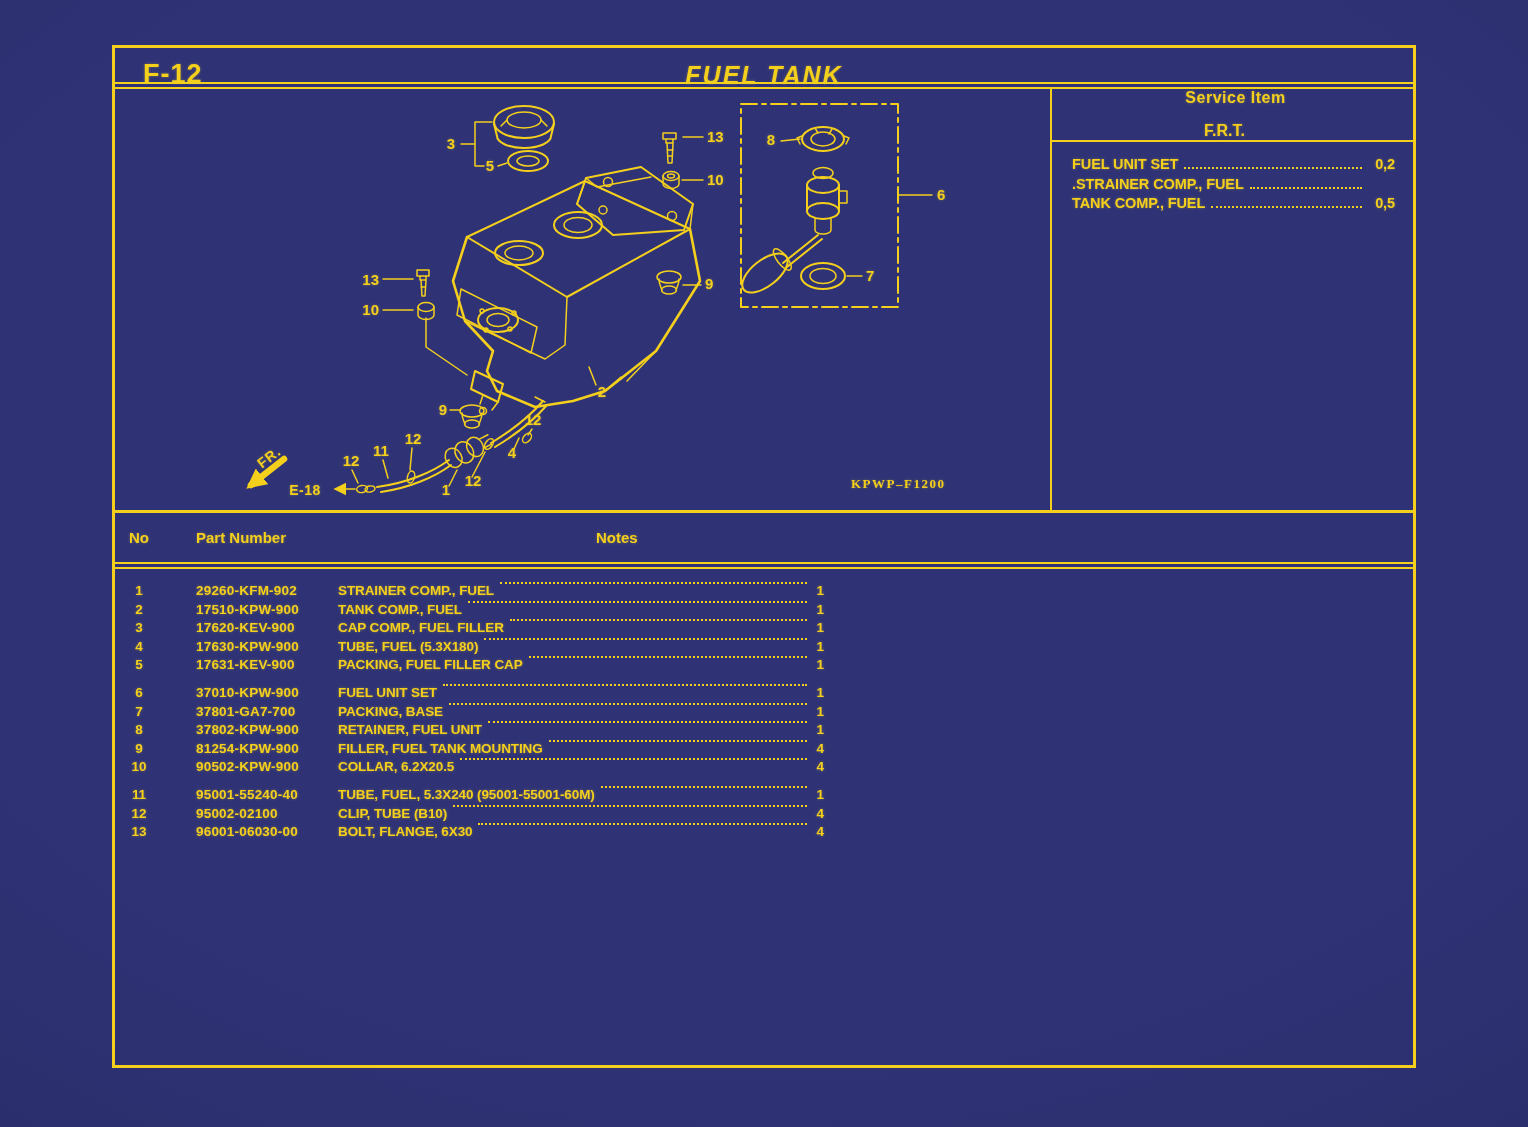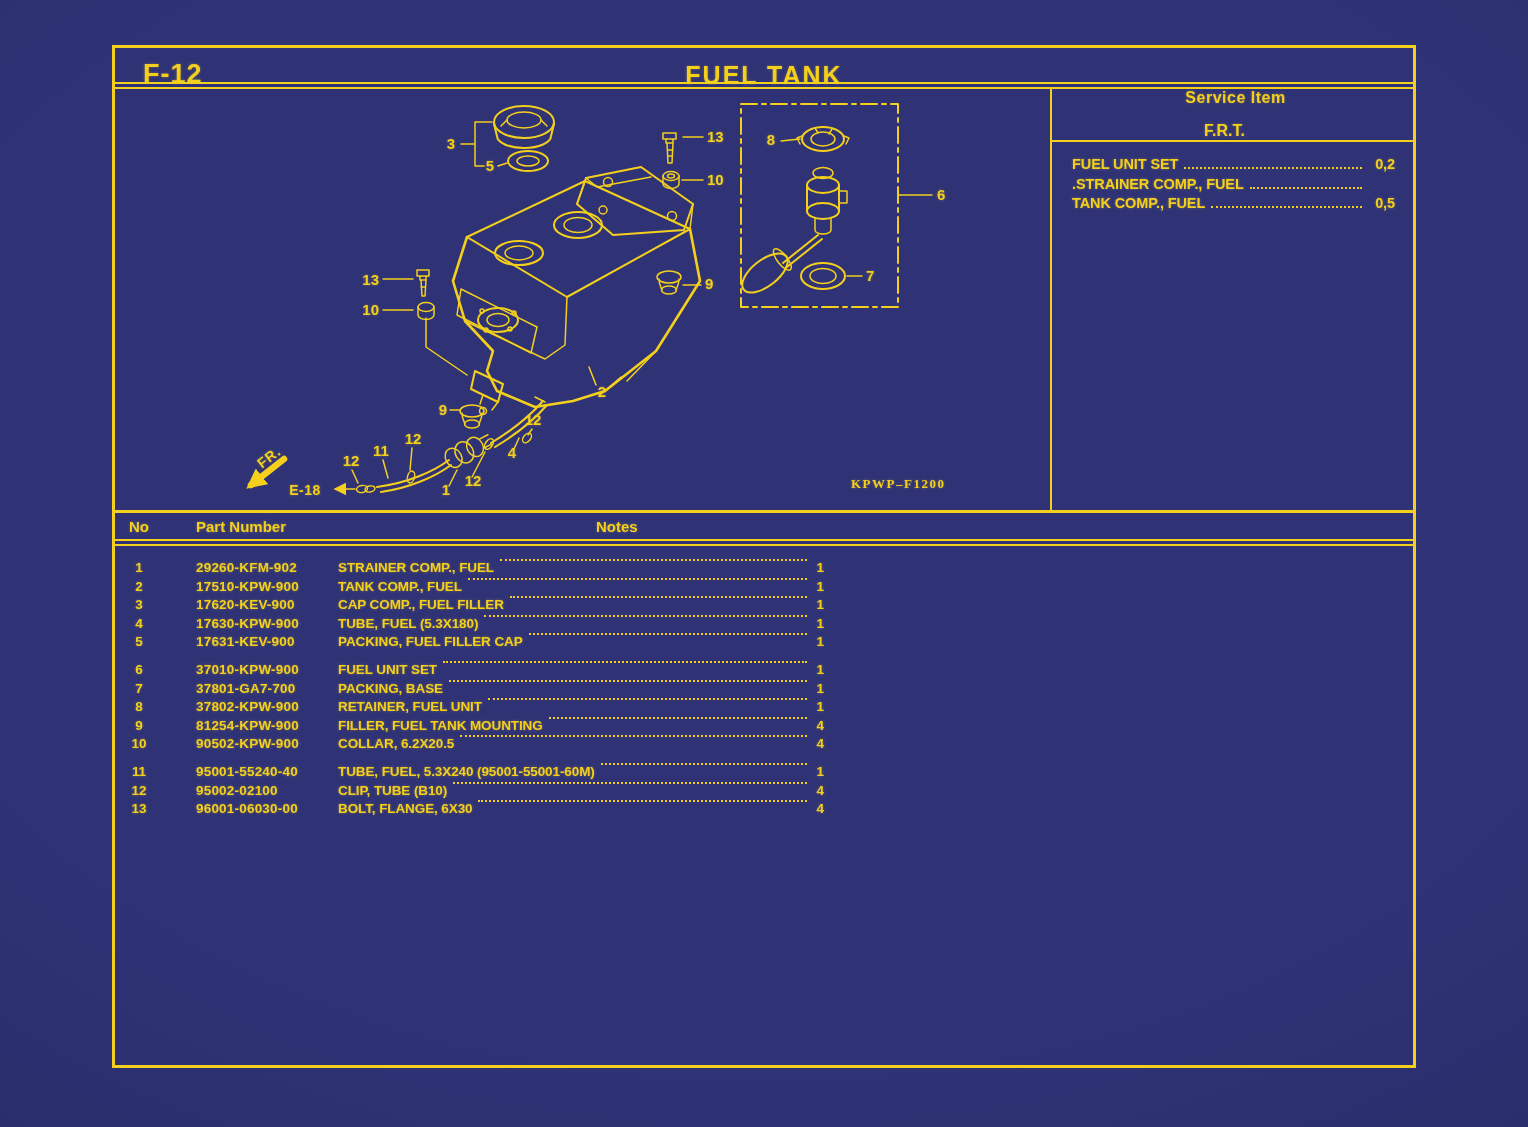--- a/index.html
+++ b/index.html
@@ -6,33 +6,33 @@
   *{ box-sizing:border-box; margin:0; padding:0; }
   body{
     width:1528px; height:1127px; overflow:hidden; position:relative;
     background:radial-gradient(115% 105% at 50% 42%, #2f3376 50%, #282b66 82%, #212450 100%);
     font-family:"Liberation Sans", sans-serif; color:var(--ink);
     text-shadow:0 0 3px rgba(244,208,29,.35);
   }
   .frame{ position:absolute; left:112px; top:45px; width:1304px; height:1023px; border:3px solid var(--ink); }
   .title-band{ position:relative; height:36px; border-bottom:2px solid var(--ink); }
   .page-code{ position:absolute; left:28px; top:11px; font-size:27px; font-weight:bold; letter-spacing:1px; }
-  .page-title{ text-align:center; line-height:54px; font-size:25px; font-weight:bold; letter-spacing:2px; }
+  .page-title{ text-align:center; line-height:54px; font-size:25px; font-weight:bold; letter-spacing:2px;font-style:italic; }
   .rule{ height:2px; background:var(--ink); margin-top:3px; }
   .main{ position:relative; height:421px; }
   .diagram-svg{ position:absolute; left:0; top:0; }
   .service-panel{ position:absolute; top:0; right:0; height:100%; width:363px; border-left:2px solid var(--ink); }
   .sp-header{ display:flex; align-items:center; height:53px; border-bottom:2px solid var(--ink); font-weight:bold; font-size:16px;flex-direction:column; }
   .sp-title{ flex:1; text-align:center; padding-left:6px; letter-spacing:.5px; }
   .sp-frt{ padding-right:16px; }
   .sp-items{ padding:13px 18px 0 20px; font-size:14.5px; font-weight:bold; letter-spacing:-.1px; }
   .sp-item{ display:flex; align-items:baseline; line-height:19.5px; white-space:pre; }
   .leader{ flex:1; border-bottom:2px dotted var(--ink); margin:0 3px 3px 6px; min-width:10px; }
   .sp-val{ width:30px; text-align:right; }
-  .thead{ height:31px; border-top:3px solid var(--ink); border-bottom:2px solid var(--ink);
+  .thead{ height:54px; border-top:3px solid var(--ink); border-bottom:2px solid var(--ink);
     display:grid; grid-template-columns:48px 157px 504px 1fr; align-items:center; font-size:15px; font-weight:bold; }
   .h-no{ text-align:center; }
   .h-part{ padding-left:33px; }
   .h-main{ display:flex; justify-content:space-between; padding-left:18px; }
   .h-notes{ padding-left:276px; }
   .tbody{ padding-top:13px; font-size:13.5px; font-weight:bold; letter-spacing:-.1px; }
   .row-group{ margin-bottom:9px; }
   .t-row{ display:grid; grid-template-columns:48px 157px 504px 1fr; line-height:18.6px; }
   .c-no{ text-align:center; }
   .c-part{ padding-left:33px; letter-spacing:.2px; }

